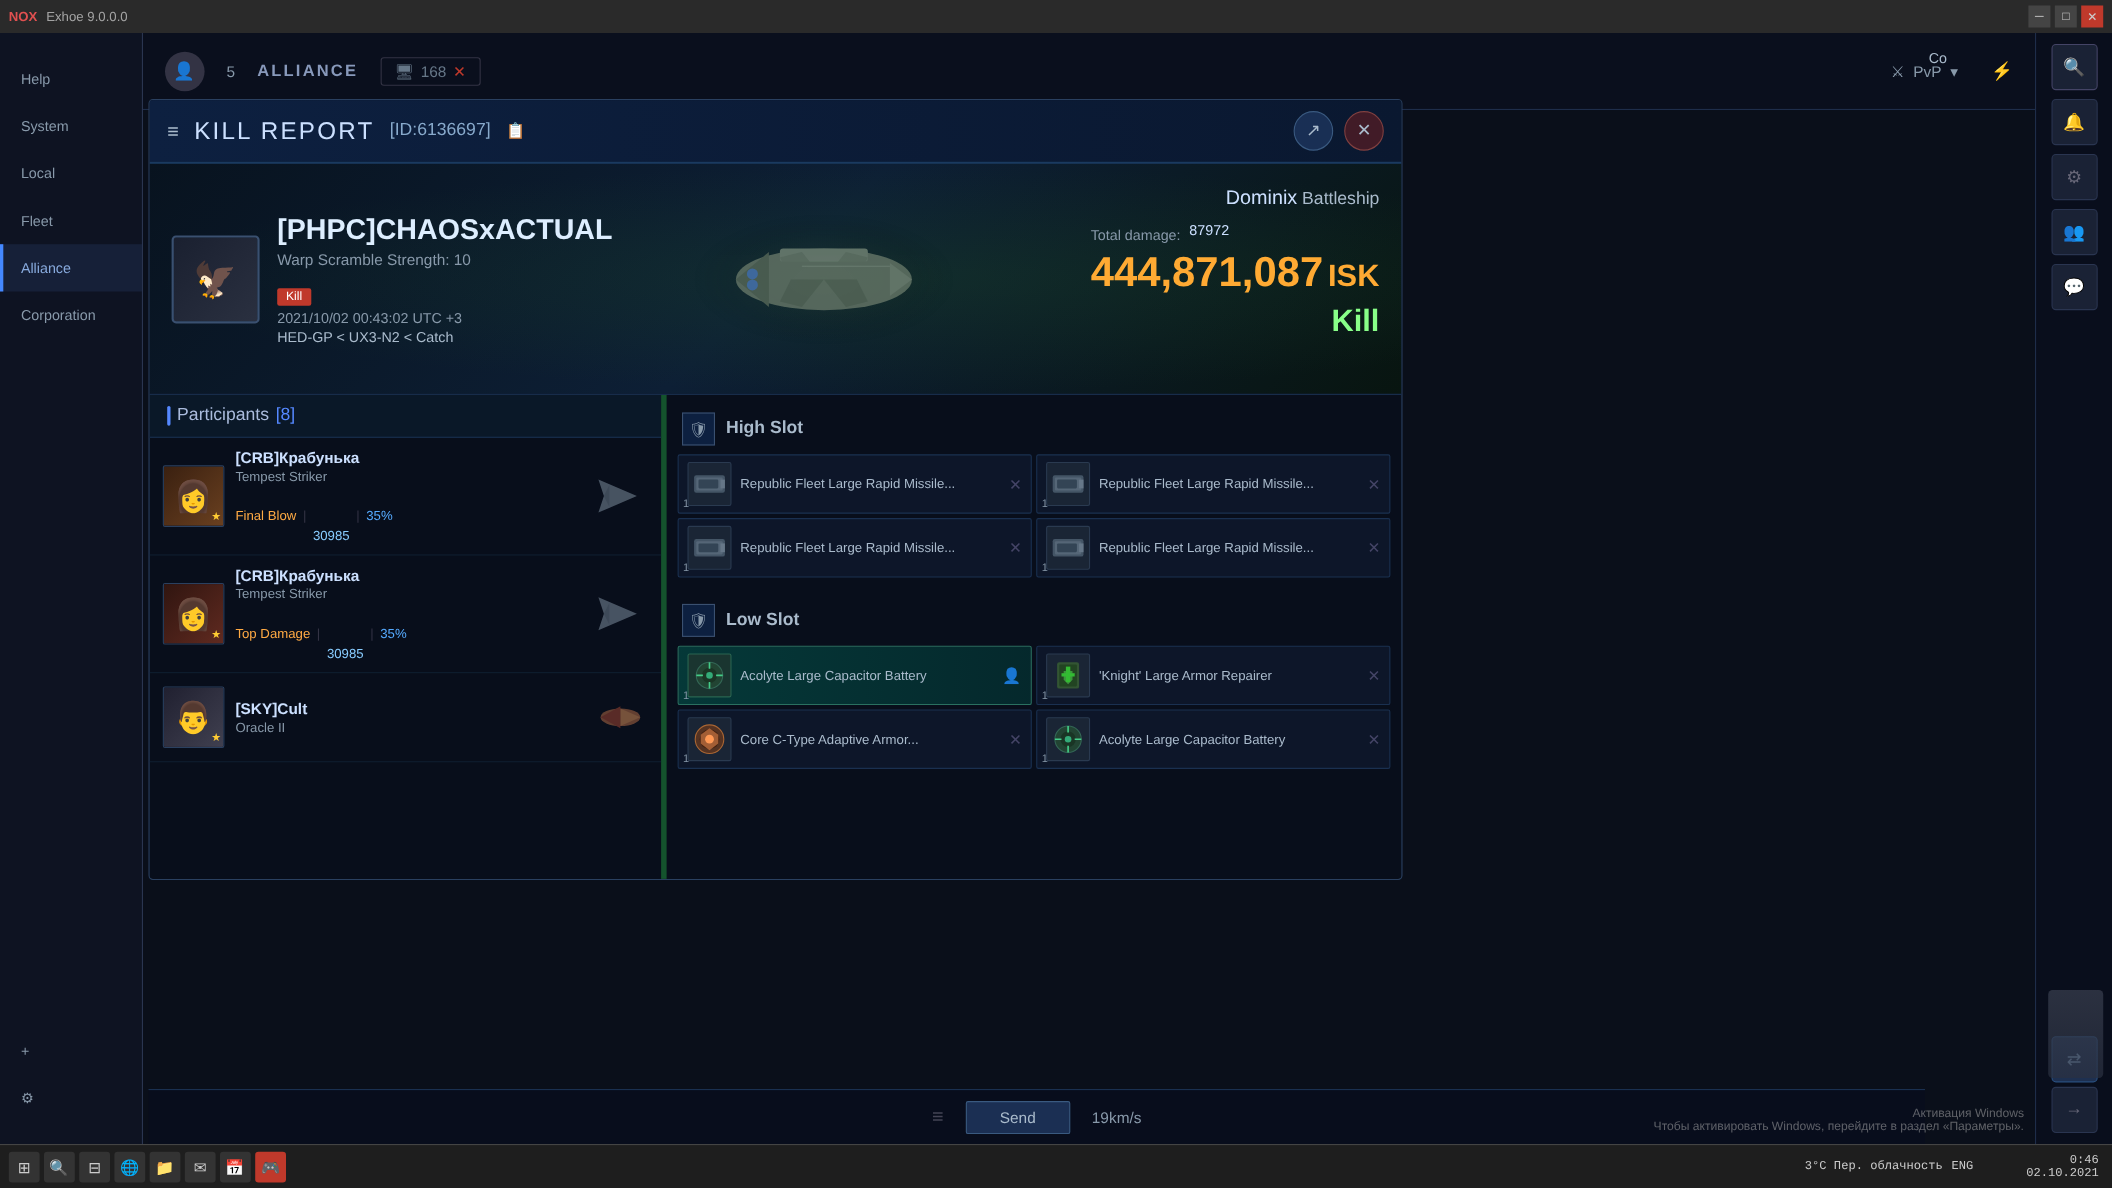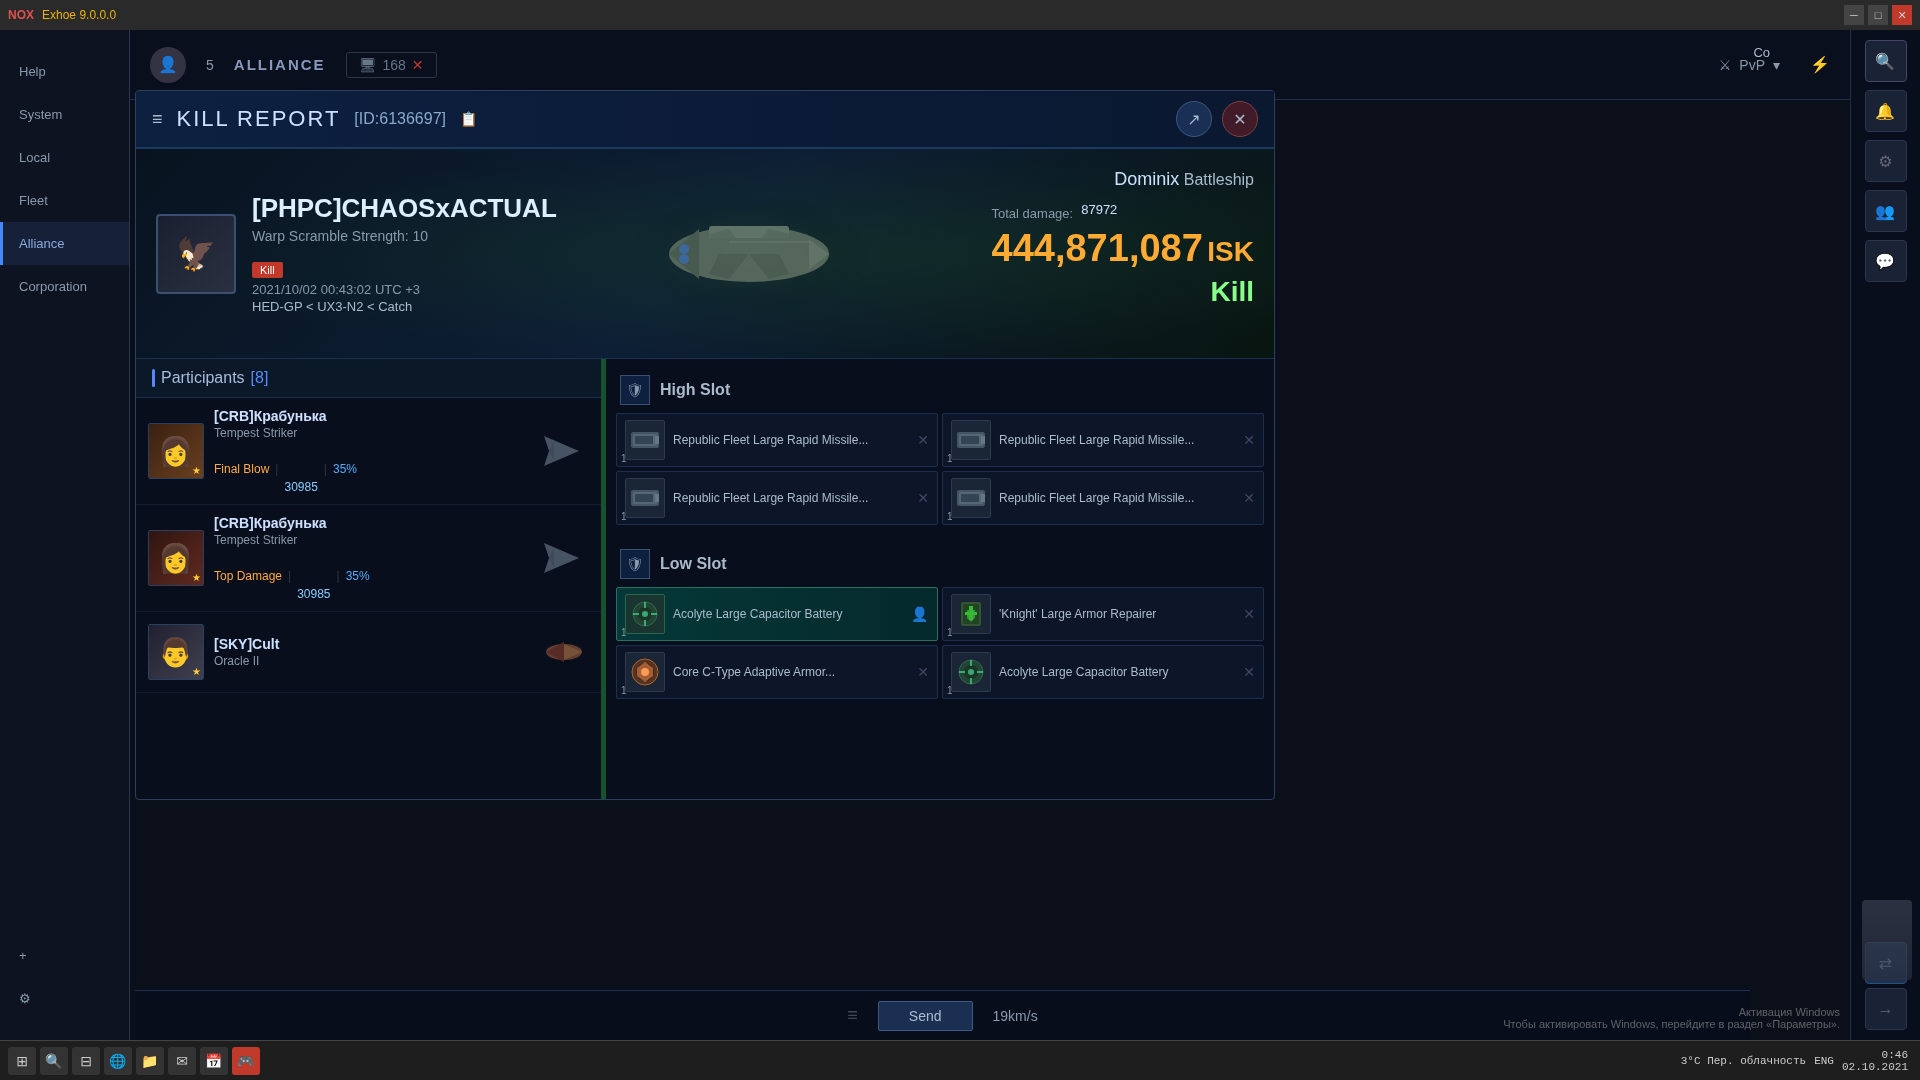--- a/index.html
+++ b/index.html
@@ -55,21 +55,21 @@
     .taskbar-right {
       margin-left: auto;
       display: flex;
       align-items: center;
       gap: 8px;
       padding: 0 12px;
       color: #ccc;
       font-size: 11px;
       font-family: Liberation Mono, monospace;
     }
-    .taskbar-time { text-align: right; }
+    .taskbar-time { text-align: right; margin-left: 40px; }
 
     
     .app-titlebar {
       position: absolute;
       top: 0;
       left: 0;
       width: 100%;
       height: 30px;
       background: #2a2a2a;
       display: flex;
@@ -77,21 +77,21 @@
       padding: 0 8px;
       gap: 8px;
       z-index: 200;
     }
     .app-title-logo {
       color: #e05050;
       font-weight: bold;
       font-size: 12px;
     }
     .app-title-text {
-      color: #eab308;
+      color: #a3a3a3;
       font-size: 12px;
     }
     .app-titlebar-controls {
       margin-left: auto;
       display: flex;
       gap: 4px;
     }
     .app-ctrl-btn {
       width: 20px;
       height: 20px;

